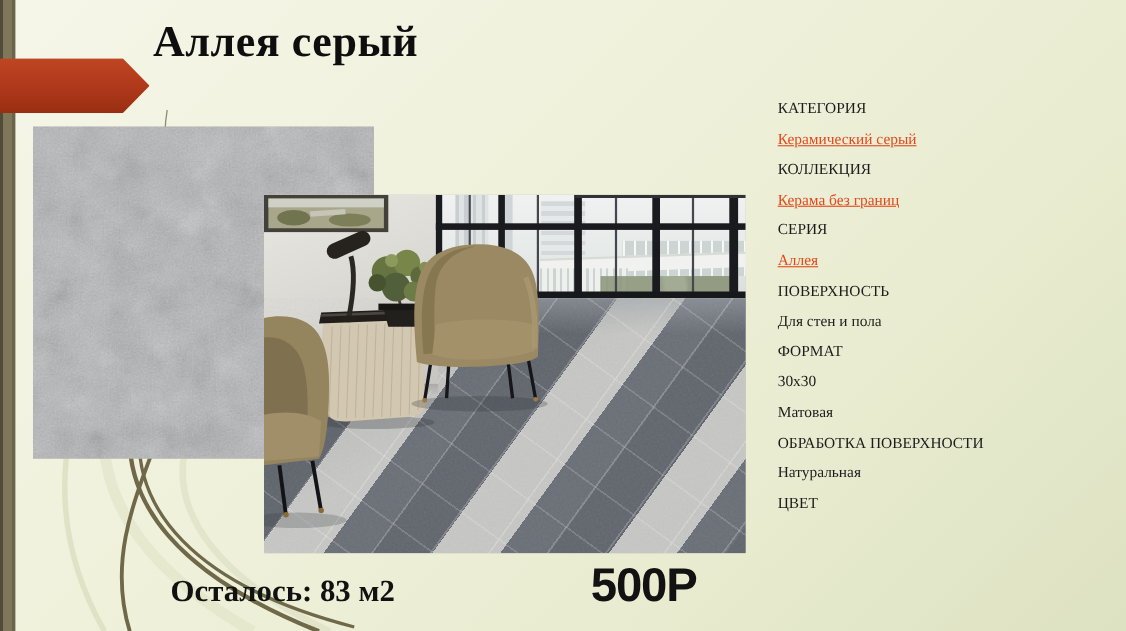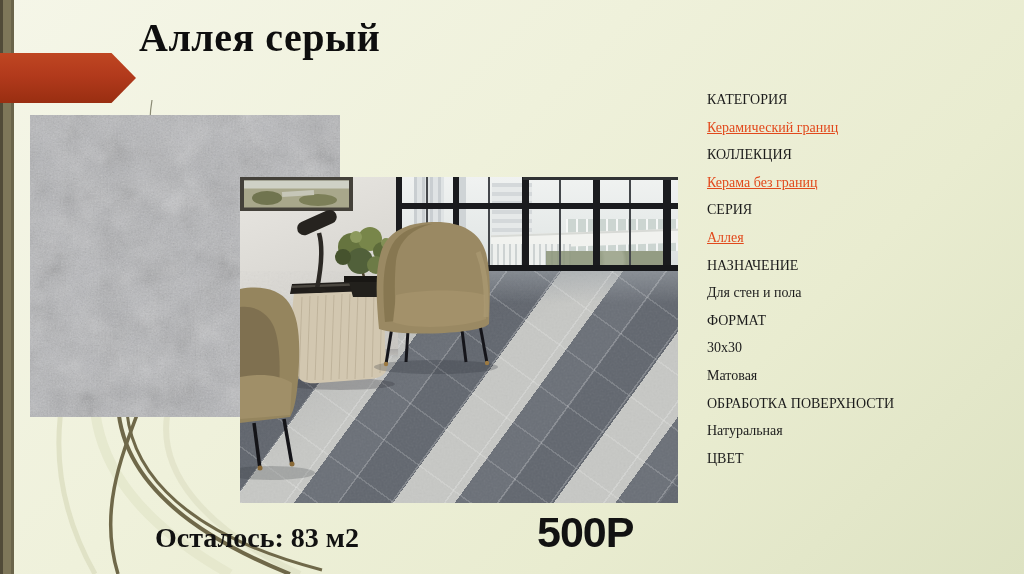--- a/index.html
+++ b/index.html
@@ -253,32 +253,32 @@
         <path d="M0,112 C20,108 40,112 49,126 C58,140 60,158 59,185 C58,215 55,232 50,240 L0,246 Z" fill="#95855e"></path>
         <path d="M0,130 C15,128 28,136 34,150 C40,166 41,190 38,225 L0,230 Z" fill="#7f7050"></path>
         <path d="M0,200 C20,196 40,198 52,206 L50,238 L0,242 Z" fill="#a08f68"></path>
       </g>
     </svg>
   </div>
 
   <div class="attrs">
     <div class="attr">
       <div class="attr-label">КАТЕГОРИЯ</div>
-      <div class="attr-value link">Керамический границ</div>
+      <div class="attr-value link">Керамический серый</div>
     </div>
     <div class="attr">
       <div class="attr-label">КОЛЛЕКЦИЯ</div>
       <div class="attr-value link">Керама без границ</div>
     </div>
     <div class="attr">
       <div class="attr-label">СЕРИЯ</div>
       <div class="attr-value link">Аллея</div>
     </div>
     <div class="attr">
-      <div class="attr-label">НАЗНАЧЕНИЕ</div>
+      <div class="attr-label">ПОВЕРХНОСТЬ</div>
       <div class="attr-value">Для стен и пола</div>
     </div>
     <div class="attr">
       <div class="attr-label">ФОРМАТ</div>
       <div class="attr-value">30x30</div>
     </div>
     <div class="attr">
       <div class="attr-value">Матовая</div>
     </div>
     <div class="attr">

